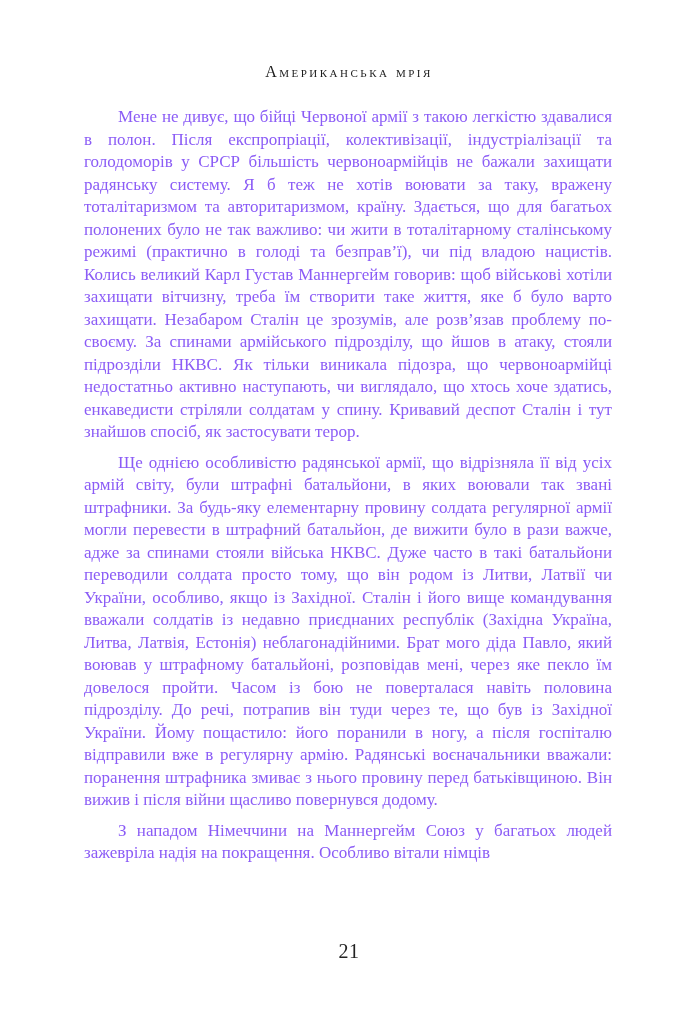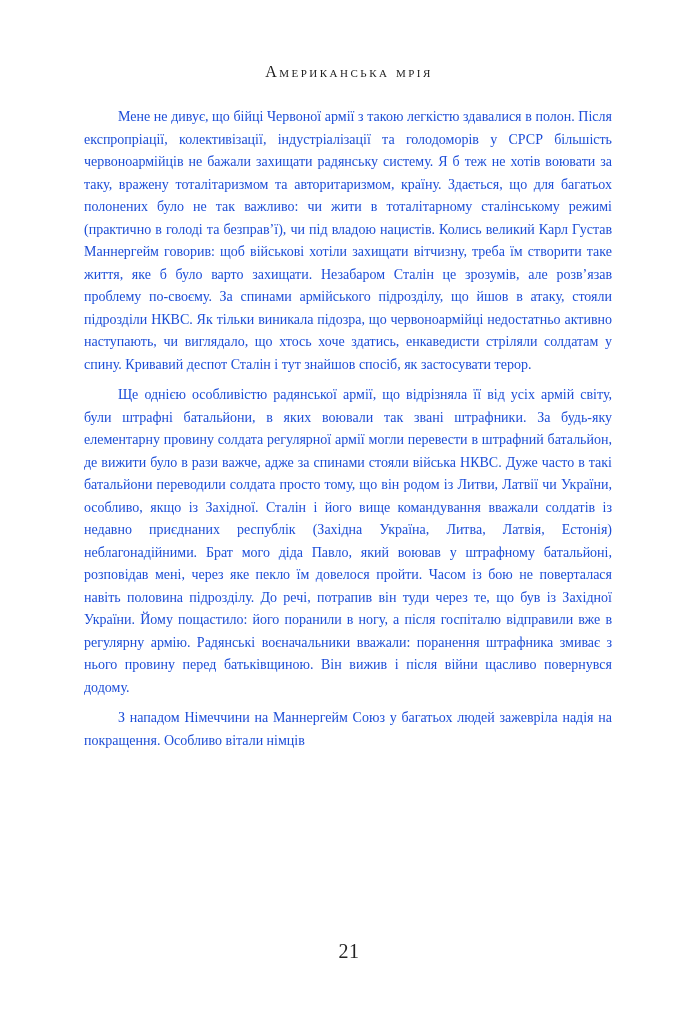--- a/index.html
+++ b/index.html
@@ -24,25 +24,25 @@
     letter-spacing: 2.5px;
     color: #1d1d1d;
   }
   .text-block {
     position: absolute;
     top: 90px;
     left: 68px;
     width: 544px;
   }
   .para {
-    font-size: 14px;
+    font-size: 17px;
     line-height: 22.5px;
     text-align: justify;
     text-indent: 34px;
-    color: #1d4ed8;
+    color: #8b5cf6;
   }
   .page-number {
     position: absolute;
     top: 928px;
     left: 0;
     width: 100%;
     text-align: center;
     font-size: 20px;
     letter-spacing: 0.5px;
     color: #222222;

